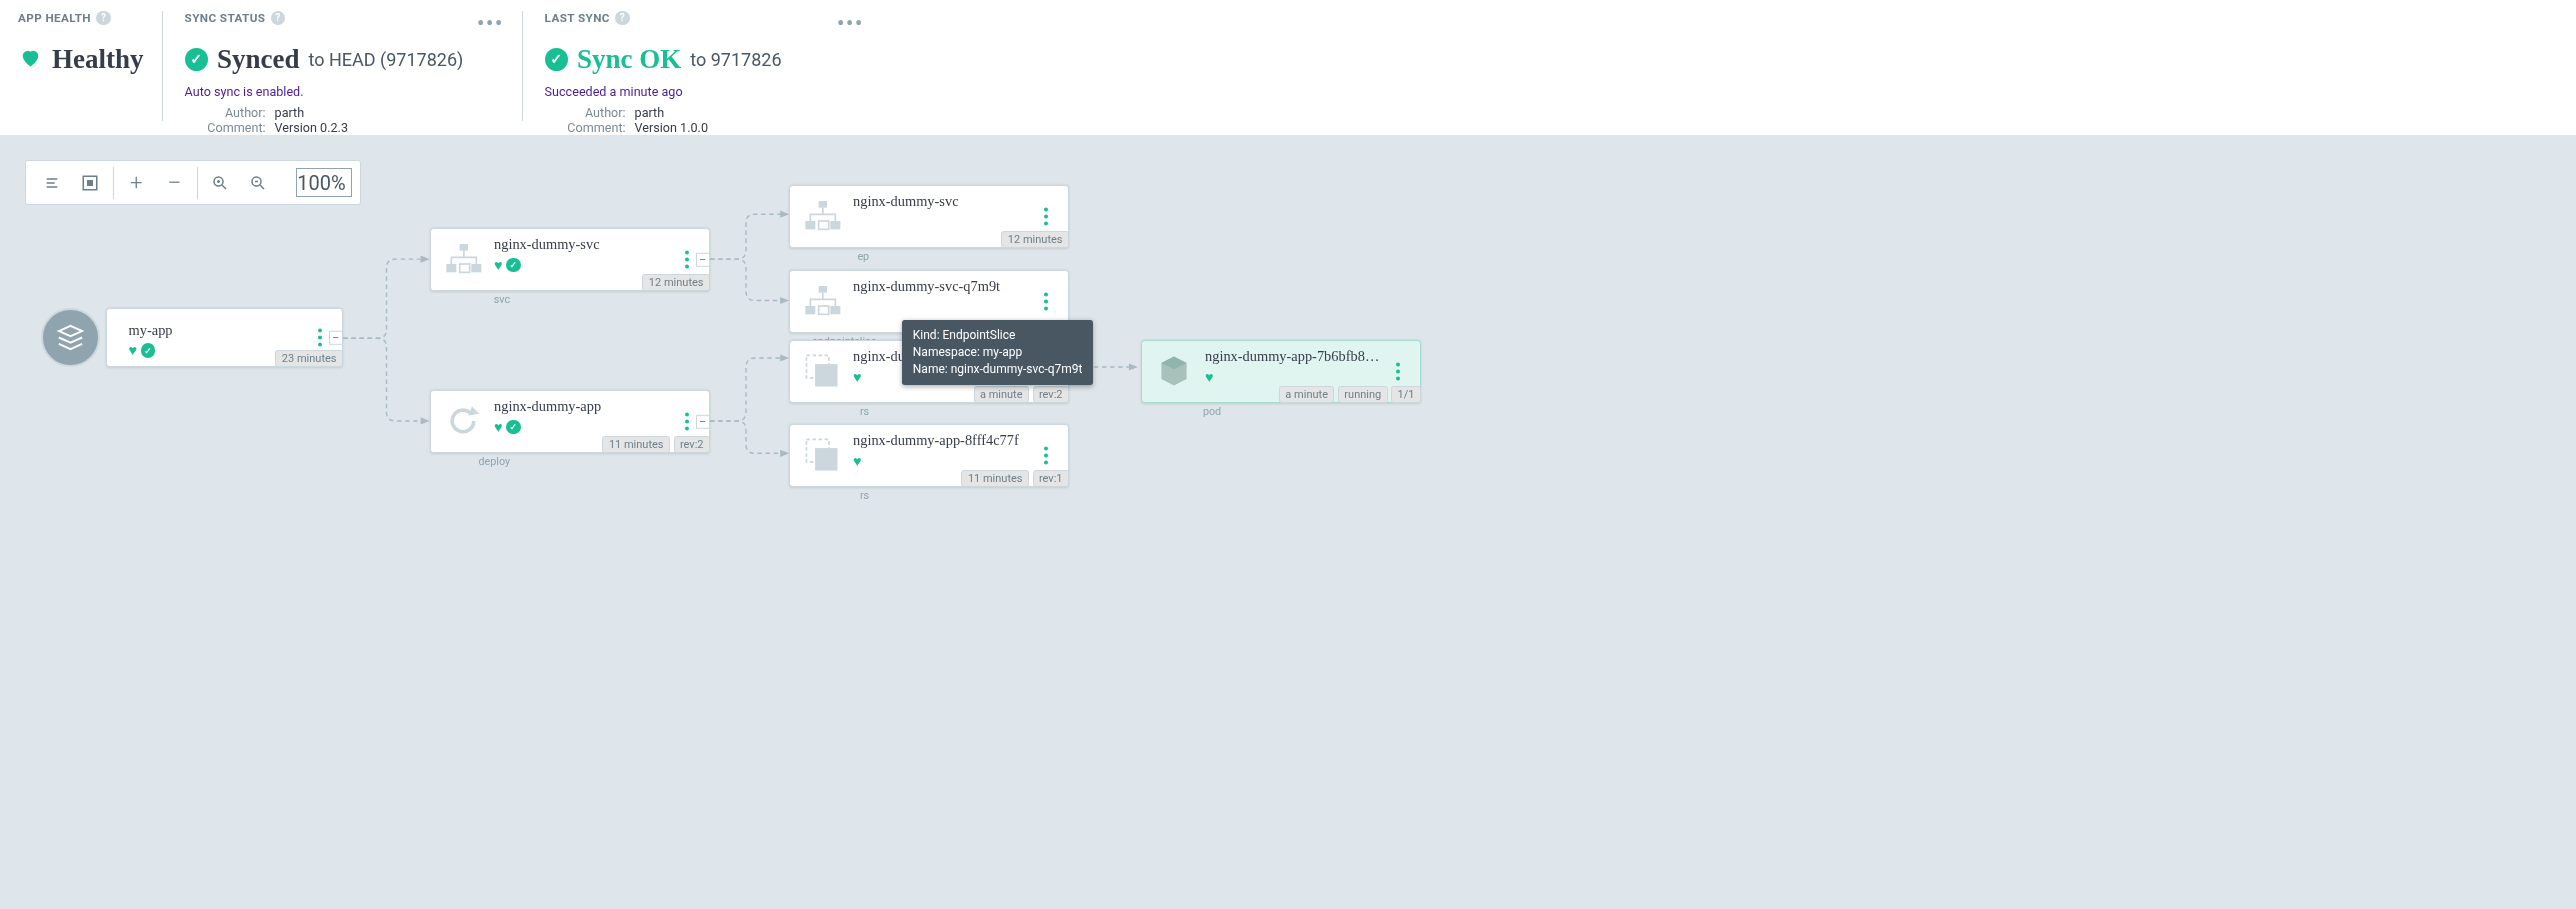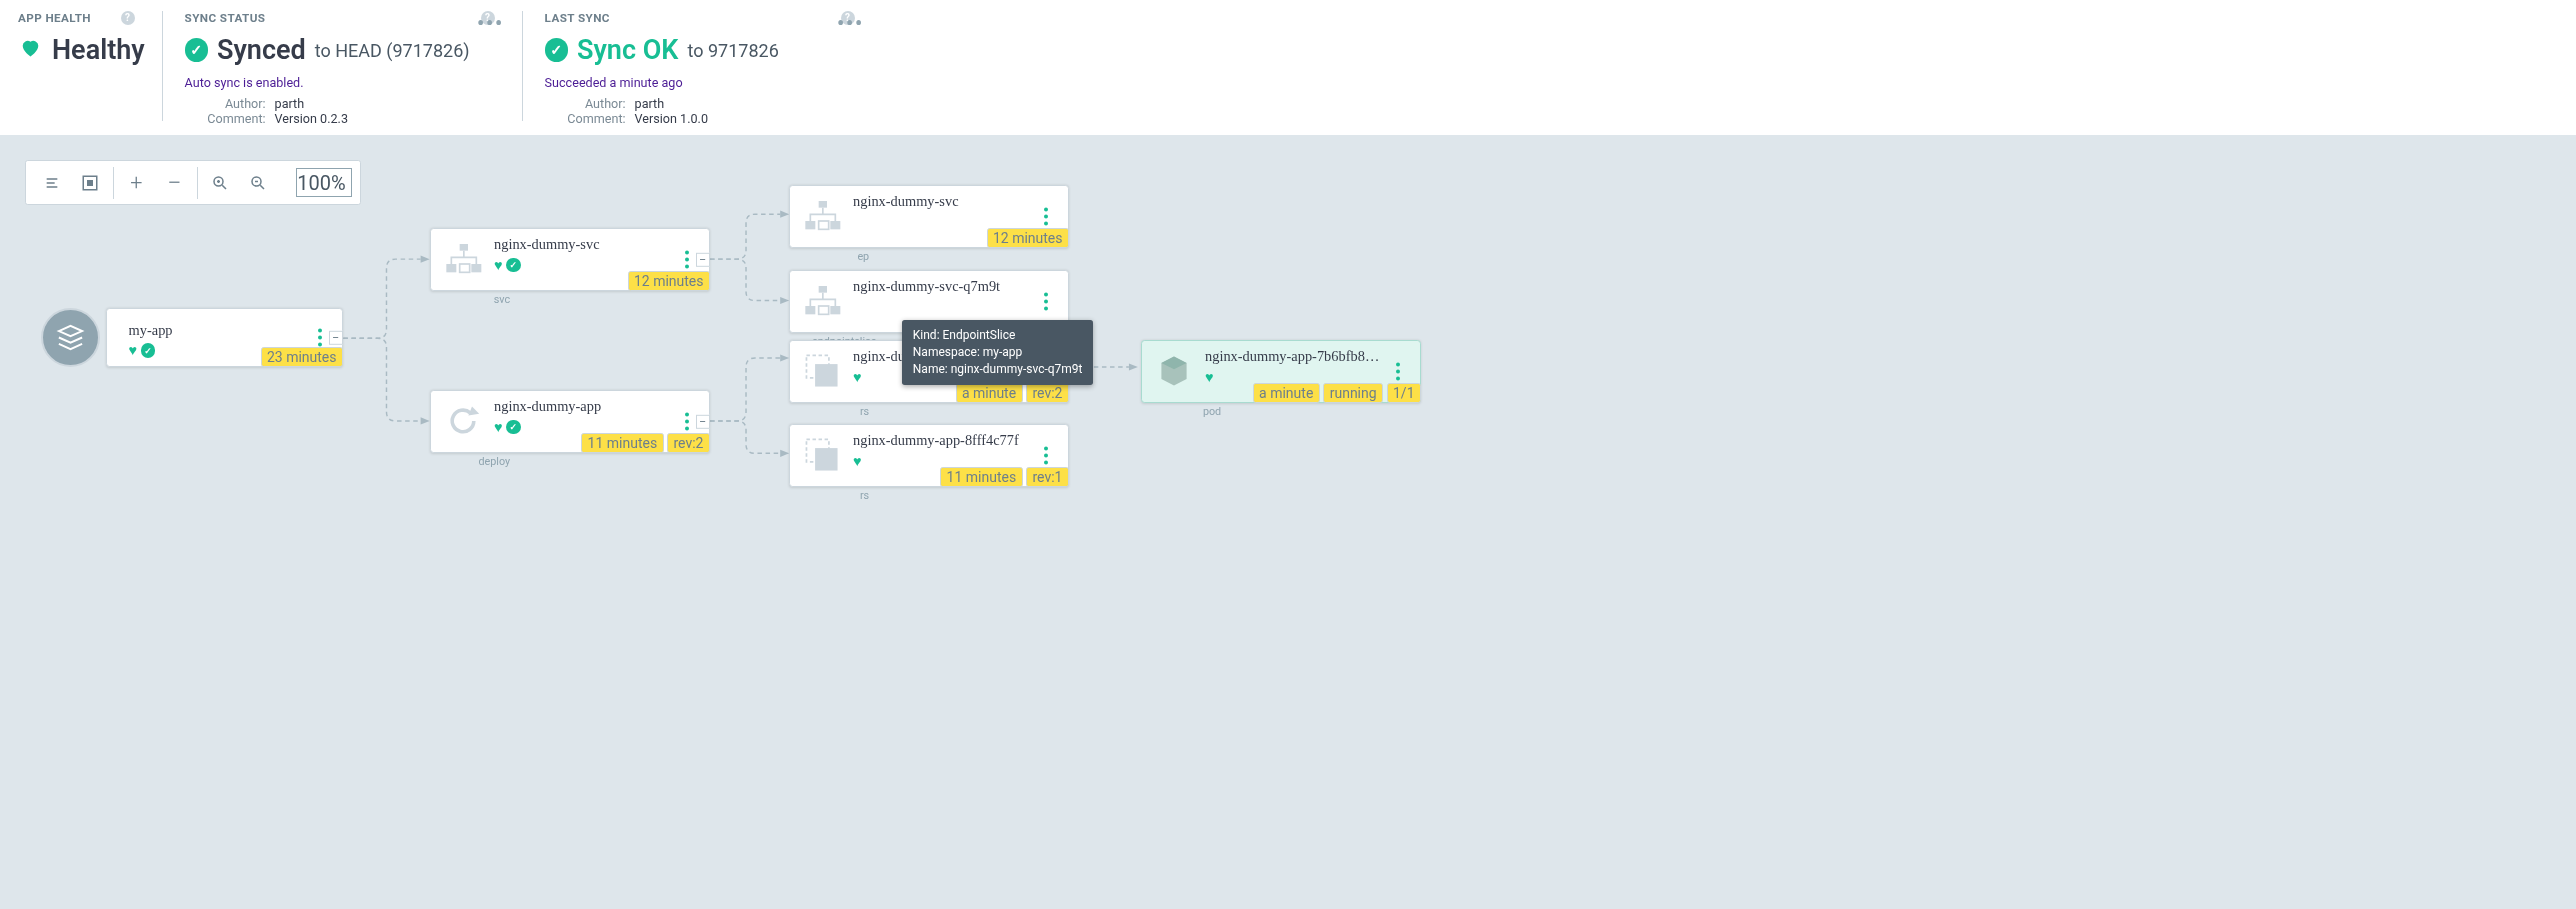--- a/index.html
+++ b/index.html
@@ -8,32 +8,32 @@
   .header {
     background: #fff;
     display: flex;
     padding: 10.8px 18px 14.4px 18px;
     height: 135px;
   }
   .panel { padding: 0 27px 0 0; min-width: 144px; position: relative; }
   .panel.border { border-left: 0.9px solid #ccd6dd; padding-left: 21.6px; }
   .panel-label {
     font-size: 11.7px; font-weight: 700; color: #6d7f8b; letter-spacing: 0.4px;
-    text-transform: uppercase; margin-bottom: 9px; display:flex; align-items:center; gap:5.4px;justify-content:space-between;
+    text-transform: uppercase; margin-bottom: 19px; display:flex; align-items:center; gap:5.4px;
   }
   .help-dot {
     display:inline-flex; width:14.4px; height:14.4px; border-radius:50%; background:#ccd6dd;
     color:#fff; font-size:10px; font-weight:700; align-items:center; justify-content:center;
   }
   .more-dots {
     position:absolute; top:0; right:18px; cursor:pointer;
     color:#8fa4af; font-size:20px; letter-spacing:1.8px; font-weight:700;
   }
   .panel-status { display:flex; align-items:center; gap:9px; margin-bottom:9px; }
-  .panel-status-text { font-size:27px; font-weight:600; color:#363c4a; }
+  .panel-status-text { font-size:27px; font-weight:600; color:#363c4a;font-family:Liberation Serif, serif; }
   .panel-status-text.green { color:#18be94; }
   .panel-status-sub { font-size:18px; color:#495763; font-weight:400; }
   .heart-big { color:#18be94; }
   .check-circle {
     display:inline-flex; width:23.4px; height:23.4px; background:#18be94; border-radius:50%;
     align-items:center; justify-content:center; color:#fff; font-size:14.4px; font-weight:700;
   }
   .sub-note { font-size:12.6px; color:#4c1d95; margin-bottom:5.4px; }
   .kv { display:flex; font-size:12.6px; color:#363c4a; }
   .kv .k { width:81px; text-align:right; color:#7b8a95; margin-right:9px; }
@@ -87,21 +87,21 @@
   .node-expand {
     position:absolute; right:-0.9px; top:50%; transform:translateY(-50%);
     width:14.4px; height:14.4px; border:0.9px solid #ccd6dd; background:#fff;
     display:flex; align-items:center; justify-content:center; font-size:12.6px; color:#6d7f8b;
     cursor:pointer;
   }
   .node-tags {
     position:absolute; bottom:-0.9px; right:-0.9px; display:flex; gap:3.6px;
   }
   .tag {
-    font-size:14px; color:#6d7f8b; background:#fde047; border:0.9px solid #ccd6dd;
+    font-size:11px; color:#6d7f8b; background:#e5e5e5; border:0.9px solid #ccd6dd;
     border-radius:2.7px; padding:0.9px 5.4px;
   }
   
   .root-circle {
     position:absolute; width:59px; height:59px; border-radius:50%;
     background:#8fa4af; border:2.7px solid #ccd6dd; display:flex;
     align-items:center; justify-content:center; color:#fff;
   }
   .root-node {
     position:absolute; background:#fff; border:0.9px solid #ccd6dd; border-radius:3.6px;

